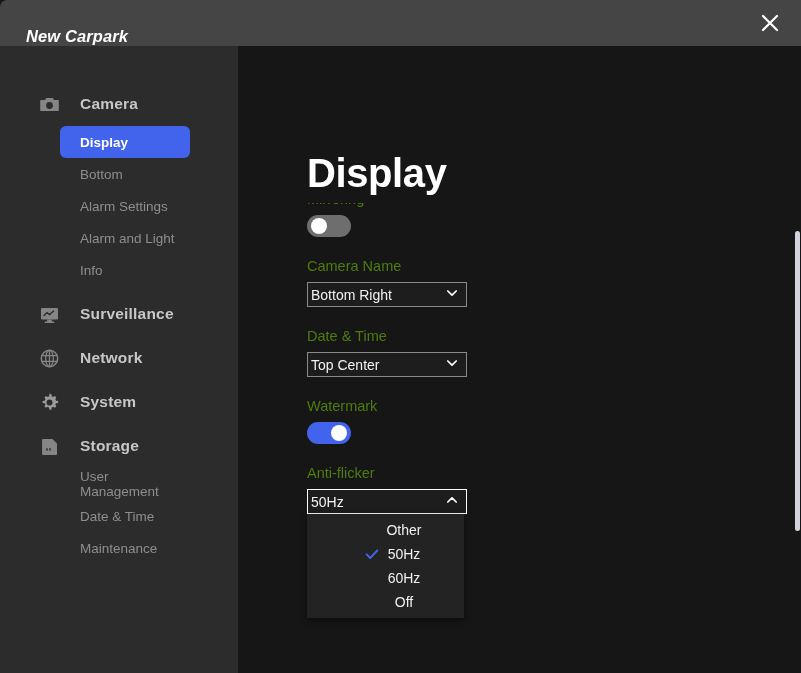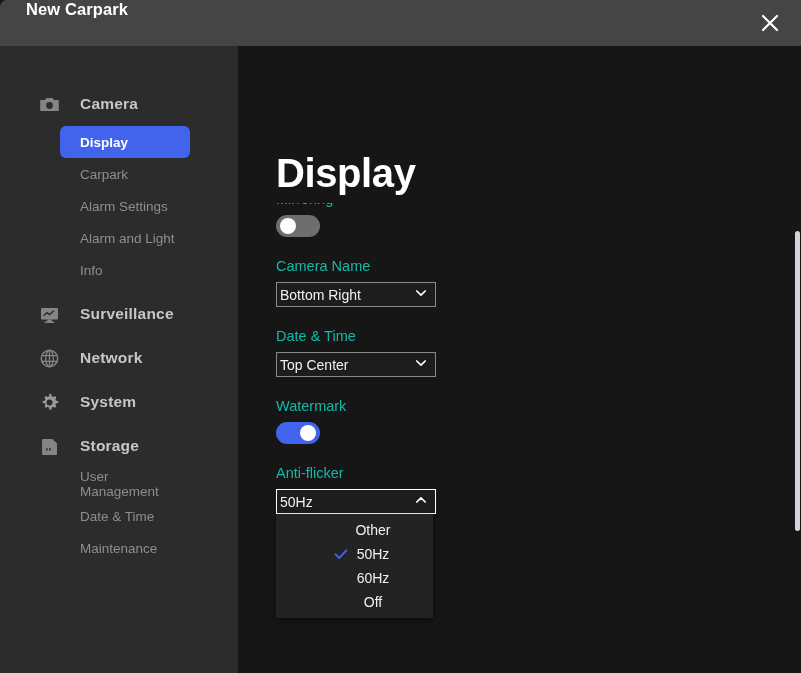--- a/index.html
+++ b/index.html
@@ -24,23 +24,24 @@
   }
 
   
   .titlebar {
     position: relative;
     height: 46px;
     min-height: 46px;
     background: #454545;
     border-top-left-radius: 7px;
     display: flex;
-    align-items: flex-start;
+    align-items: flex-end;
     justify-content: space-between;
     padding: 0 0 0 26px;
+    font-style: italic;
   }
   .titlebar-title {
     font-size: 16.5px;
     font-weight: bold;
     color: #ffffff;
     letter-spacing: 0.1px;
   }
   .close-btn {
     width: 62px;
     height: 46px;
@@ -50,20 +51,21 @@
     cursor: pointer;
   }
   .close-btn svg { display: block; }
 
   
   .body-split {
     flex: 1;
     display: flex;
     min-height: 0;
     position: relative;
+    gap: 31px;
   }
 
   
   .sidebar {
     width: 238px;
     min-width: 238px;
     background: #2c2c2c;
     padding-top: 36px;
     position: relative;
   }
@@ -139,21 +141,21 @@
     overflow: hidden;
     padding-left: 38px;
   }
   .form-inner {
     position: relative;
     margin-top: -11px;  
   }
 
   .field-label {
     font-size: 14.5px;
-    color: #14b8a6;
+    color: #4d7c0f;
     margin-bottom: 9px;
     line-height: 14px;
   }
   .field-block { margin-bottom: 22px; }
 
   
   .toggle {
     width: 44px;
     height: 22px;
     border-radius: 11px;
@@ -290,21 +292,21 @@
             <circle cx="10.5" cy="11.5" r="3.4" fill="#2c2c2c"></circle>
           </svg>
         </span>
         <span class="nav-group-label">Camera</span>
       </div>
 
       <div class="nav-sub active">
         <span>Display</span>
       </div>
       <div class="nav-sub">
-        <span>Carpark</span>
+        <span>Bottom</span>
       </div>
       <div class="nav-sub">
         <span>Alarm Settings</span>
       </div>
       <div class="nav-sub">
         <span>Alarm and Light</span>
       </div>
       <div class="nav-sub">
         <span>Info</span>
       </div>

